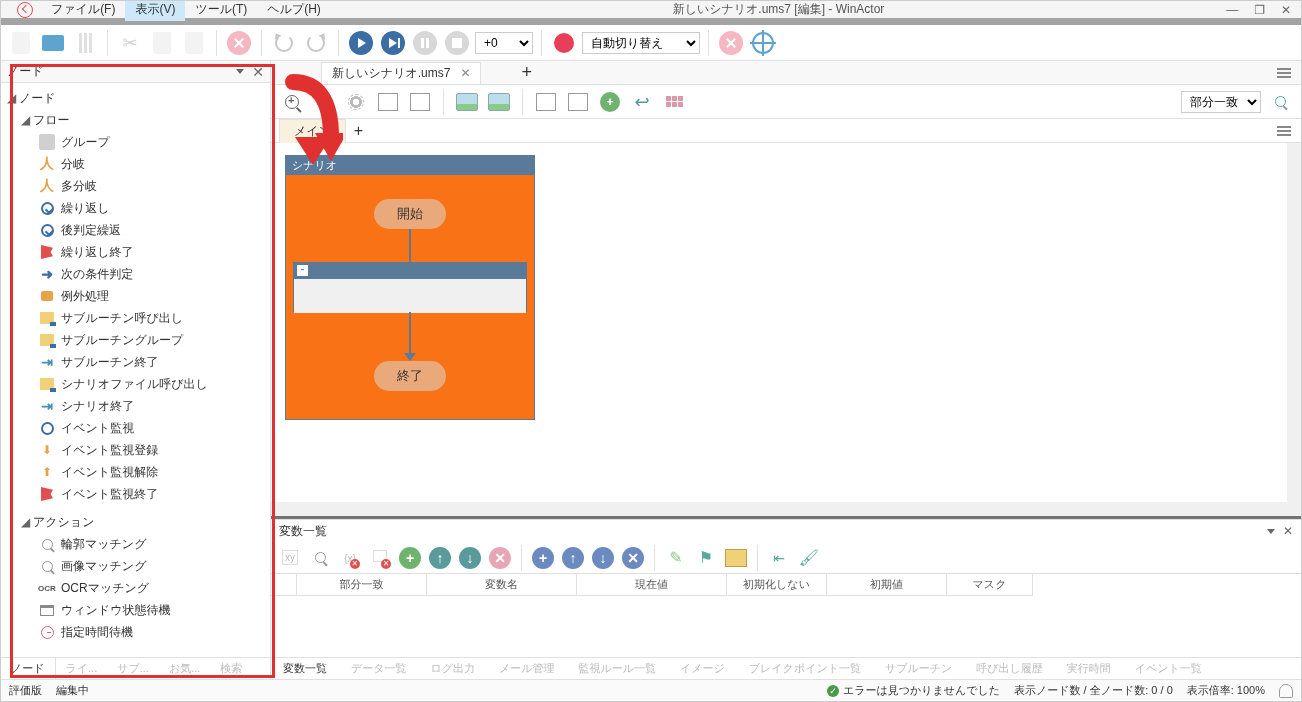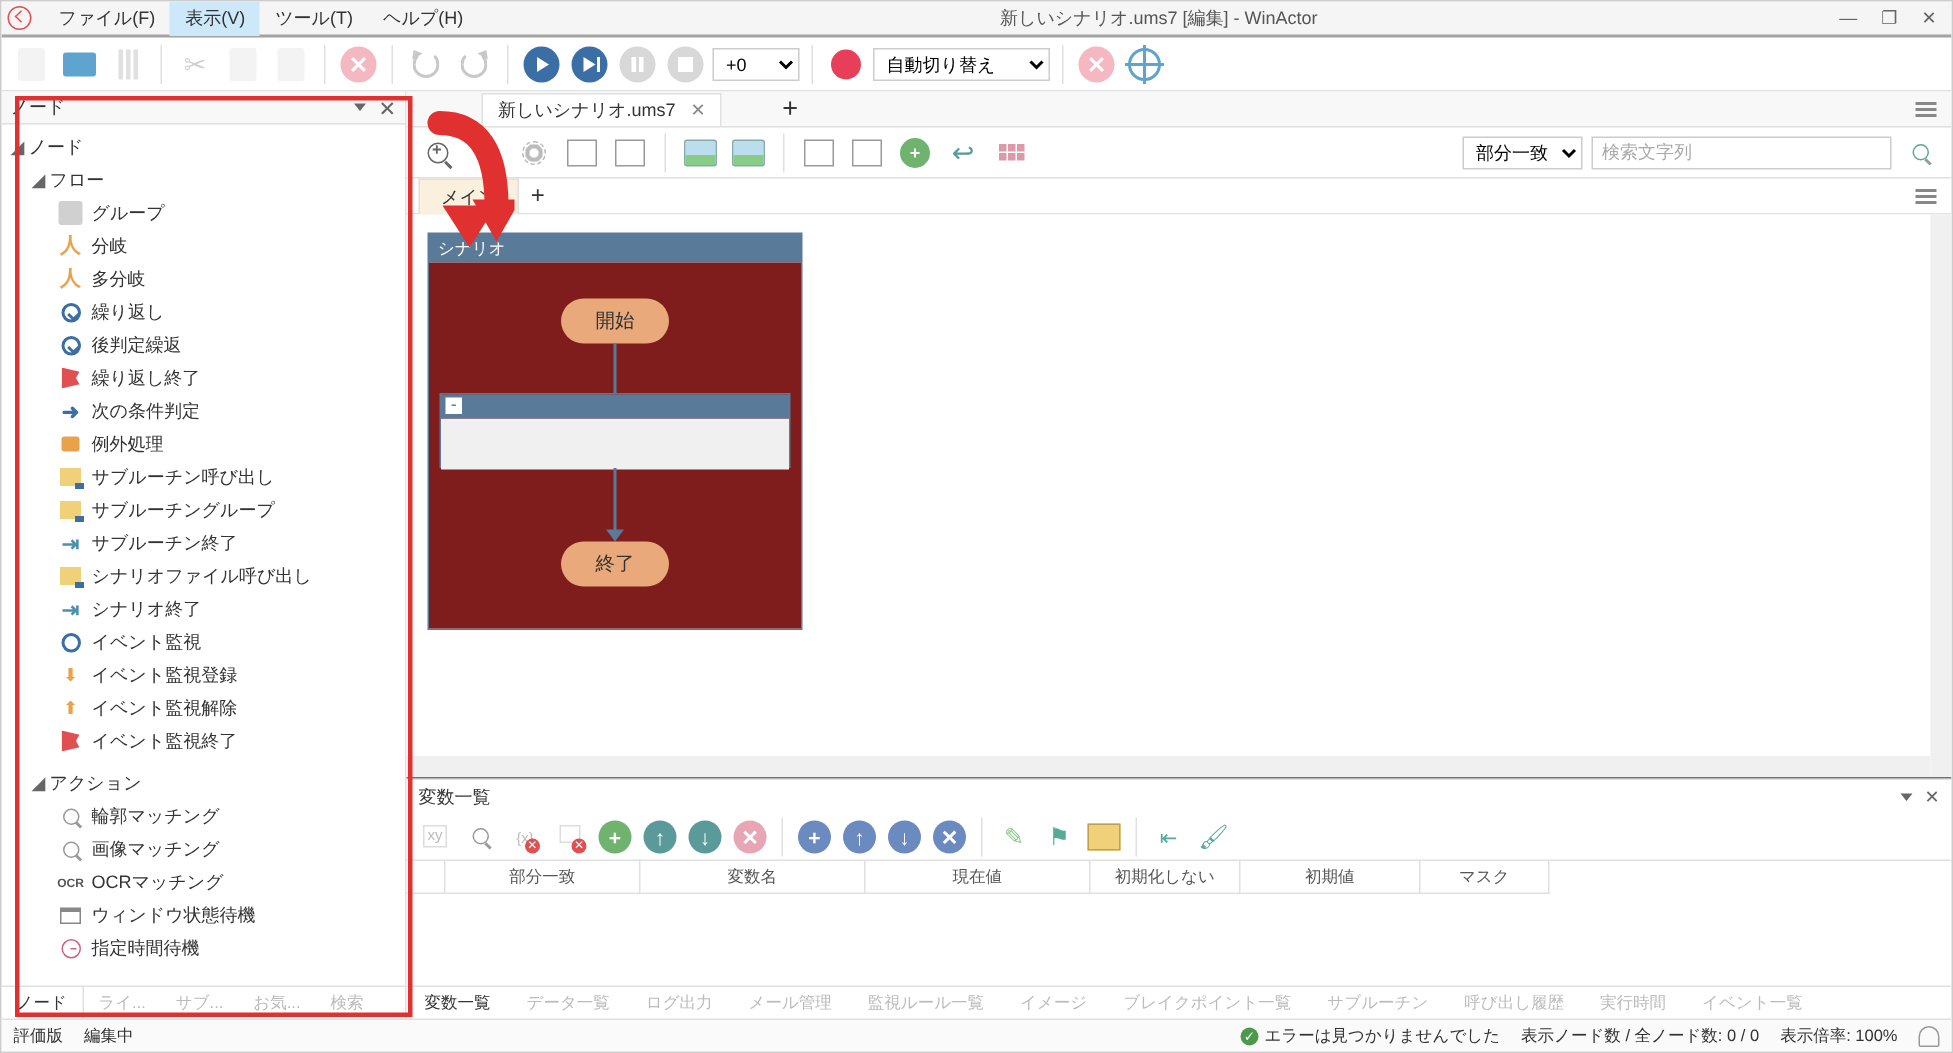--- a/index.html
+++ b/index.html
@@ -1,18 +1,18 @@
 <!DOCTYPE html>
 <html><head>
 <meta charset="utf-8">
 <style>
   * { box-sizing: border-box; margin: 0; padding: 0; font-family: "Meiryo", "Yu Gothic", sans-serif; }
   body { width: 1302px; height: 702px; background: #ffffff; font-size: 12px; color: #333; overflow: hidden; position: relative; border: 1px solid #ccc; }
   
-  .menubar { display: flex; align-items: center; height: 24px; background: #f5f5f5; border-bottom: 2px solid #a3a3a3; padding-left: 4px; }
+  .menubar { display: flex; align-items: center; height: 24px; background: #f5f5f5; border-bottom: 7px solid #a3a3a3; padding-left: 16px; }
   .menubar .logo { width: 16px; height: 16px; border: 1.5px solid #e05050; border-radius: 50%; position: relative; margin-right: 8px; }
   .menubar .logo::after { content: ""; position: absolute; width: 5px; height: 5px; border-left: 1.5px solid #e05050; border-bottom: 1.5px solid #e05050; transform: rotate(45deg); top: 3px; left: 5px; }
   .menubar .menu-item { padding: 3px 10px; cursor: default; }
   .menubar .menu-item.active { background: #cde8f9; }
   .menubar .title { flex: 1; text-align: center; color: #555; }
   .menubar .wincontrols { display: flex; gap: 16px; padding-right: 10px; color: #666; }
   .menubar .wincontrols span { cursor: default; }
   
   .toolbar { display: flex; align-items: center; height: 36px; padding: 2px 6px; border-bottom: 1px solid #e0e0e0; gap: 4px; }
   .tb-btn { width: 28px; height: 28px; display: flex; align-items: center; justify-content: center; border-radius: 3px; }
@@ -94,24 +94,24 @@
   .ico-zoom-in::after, .ico-zoom-out::after { content: ""; position: absolute; width: 6px; height: 1.5px; background: #666; transform: rotate(45deg); bottom: -3px; right: -4px; }
   .ico-zoom-out { width: 14px; height: 14px; border: 1.5px solid #666; border-radius: 50%; position: relative; }
   .ico-zoom-out::before { content: "–"; position: absolute; font-size: 11px; font-weight: bold; left: 3px; top: -3px; color: #666; }
   .ct-img { width: 22px; height: 18px; border: 1.5px solid #8aa; border-radius: 2px; background: linear-gradient(to top, #8c8 40%, #bde 40%); }
   .ct-box { width: 20px; height: 18px; border: 1.5px solid #999; }
   .ct-gear { width: 16px; height: 16px; border-radius: 50%; background: radial-gradient(circle,#fff 30%,#bbb 31%,#bbb 60%,#fff 61%); position: relative; border: 1px dashed #bbb; }
   .search-box { width: 200px; height: 22px; border: 1px solid #ccc; padding: 0 6px; font-size: 12px; color: #aaa; display: flex; align-items: center; }
   .inner-tabs { display: flex; align-items: center; height: 24px; padding-left: 8px; border-bottom: 1px solid #e0e0e0; font-size: 12px; }
   .inner-tab { padding: 3px 14px; background: #f9f0de; border: 1px solid #e0e0e0; border-bottom: none; }
   .inner-add { font-size: 16px; color: #333; margin-left: 8px; }
-  .canvas { flex: 1; background: #fff; position: relative; border-bottom: 1px solid #737373; overflow: hidden; }
+  .canvas { flex: 1; background: #fff; position: relative; border-bottom: 3px solid #737373; overflow: hidden; }
   .scenario-box { position: absolute; left: 14px; top: 12px; width: 250px; border: 1.5px solid #5a7a9a; }
   .scenario-title { background: #5a7a9a; color: #fff; font-size: 11px; padding: 2px 6px; }
-  .scenario-body { height: 244px; background: #7f1d1d; position: relative; }
+  .scenario-body { height: 244px; background: #f97316; position: relative; }
   .node-pill { position: absolute; width: 72px; height: 30px; background: #e9a97a; border-radius: 15px; display: flex; align-items: center; justify-content: center; font-size: 13px; left: 88px; }
   .node-pill.start { top: 24px; }
   .node-pill.end { top: 186px; }
   .drop-box { position: absolute; left: 7px; top: 87px; width: 234px; height: 50px; border: 1px solid #5a7a9a; }
   .drop-box .hdr { height: 16px; background: #5a7a9a; position: relative; }
   .drop-box .hdr .minus { position: absolute; left: 3px; top: 2px; width: 11px; height: 11px; background: #fff; font-size: 12px; line-height: 8px; text-align: center; color: #5a7a9a; }
   .drop-box .body { height: 34px; background: #f0f0f0; }
   .conn-line { position: absolute; left: 123px; width: 2px; background: #5a7a9a; }
   .conn-arrow { position: absolute; left: 118px; width: 0; height: 0; border-left: 6px solid transparent; border-right: 6px solid transparent; border-top: 8px solid #5a7a9a; }
   .canvas-scroll-v { position: absolute; right: 0; top: 0; bottom: 0; width: 14px; background: #f0f0f0; }
@@ -433,21 +433,20 @@
             <span style="width:5px;height:5px;background:#d9a"></span>
             <span style="width:5px;height:5px;background:#d9a"></span>
             <span style="width:5px;height:5px;background:#d9a"></span>
             <span style="width:5px;height:5px;background:#d9a"></span>
             <span style="width:5px;height:5px;background:#d9a"></span>
             <span style="width:5px;height:5px;background:#d9a"></span>
           </div>
         </div>
       <div class="spacer"></div>
       <select class="tb-select" style="width:80px"><option>部分一致</option></select>
-      <div class="search-box">検索文字列</div>
       <div class="ct-btn">
           <div class="ico-magnify" style="border-color:#5a9"></div>
         </div>
     </div>
 
     <div class="inner-tabs">
       <div class="inner-tab">メイン</div>
       <span class="inner-add">+</span>
       <span style="flex:1"></span>
       <div class="burger" style="display:flex;flex-direction:column;gap:2px;margin-right:10px">

